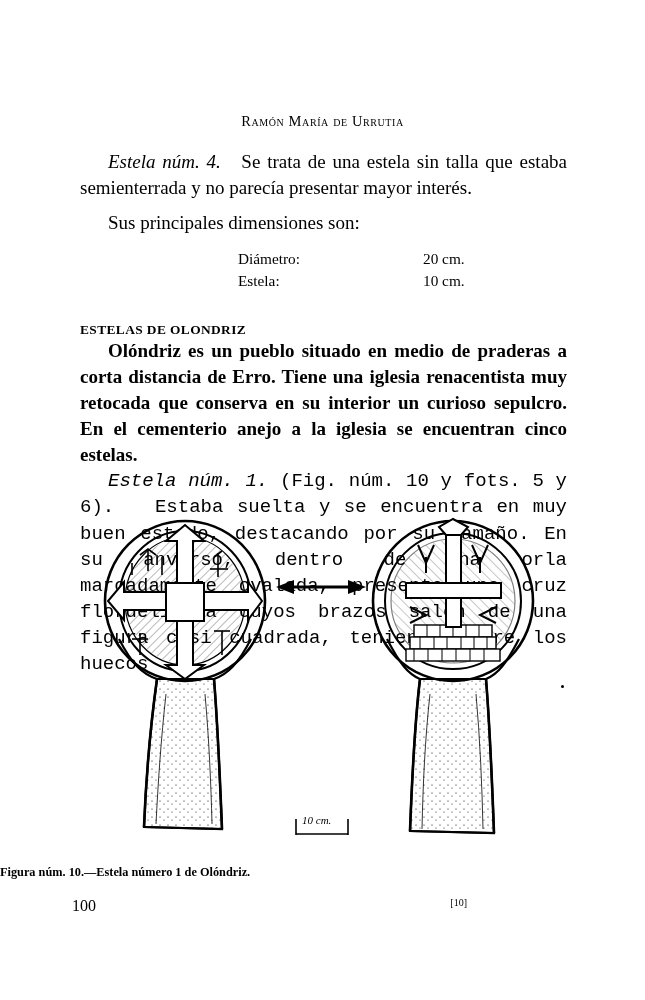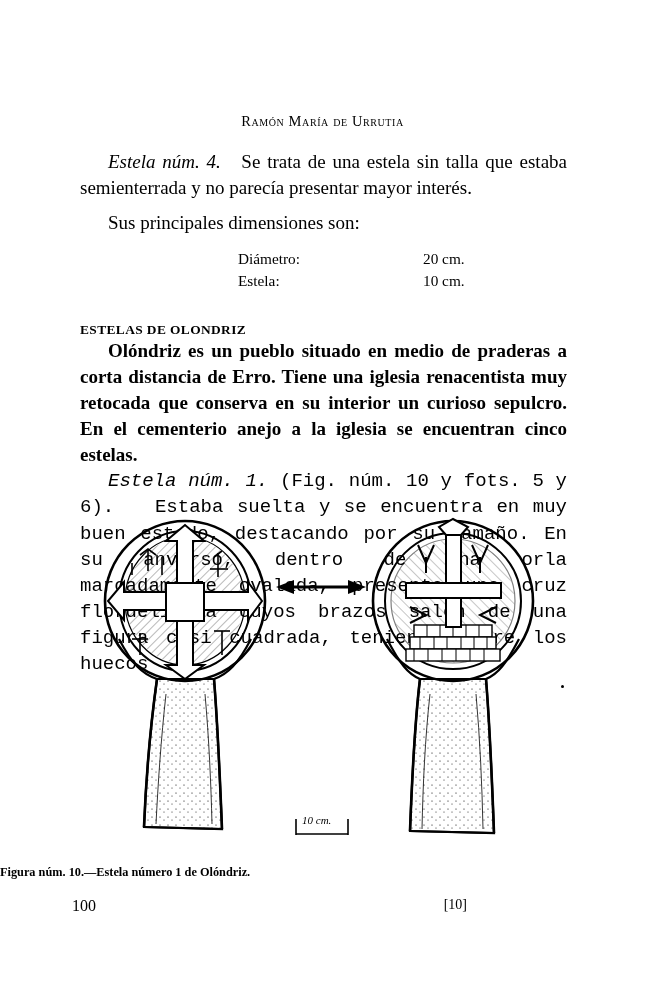--- a/index.html
+++ b/index.html
@@ -91,21 +91,21 @@
   .footer-left {
     position: absolute;
     left: 72px;
     top: 880px;
     font-size: 16px;
   }
   .footer-right {
     position: absolute;
     right: 72px;
     top: 880px;
-    font-size: 14px;
+    font-size: 10px;
     padding-left: 37px;
   }
   .scalebar {
     position: absolute;
     left: 292px;
     top: 798px;
     font-size: 11px;
     font-family: "Liberation Serif", serif;
   }
   .dot {

